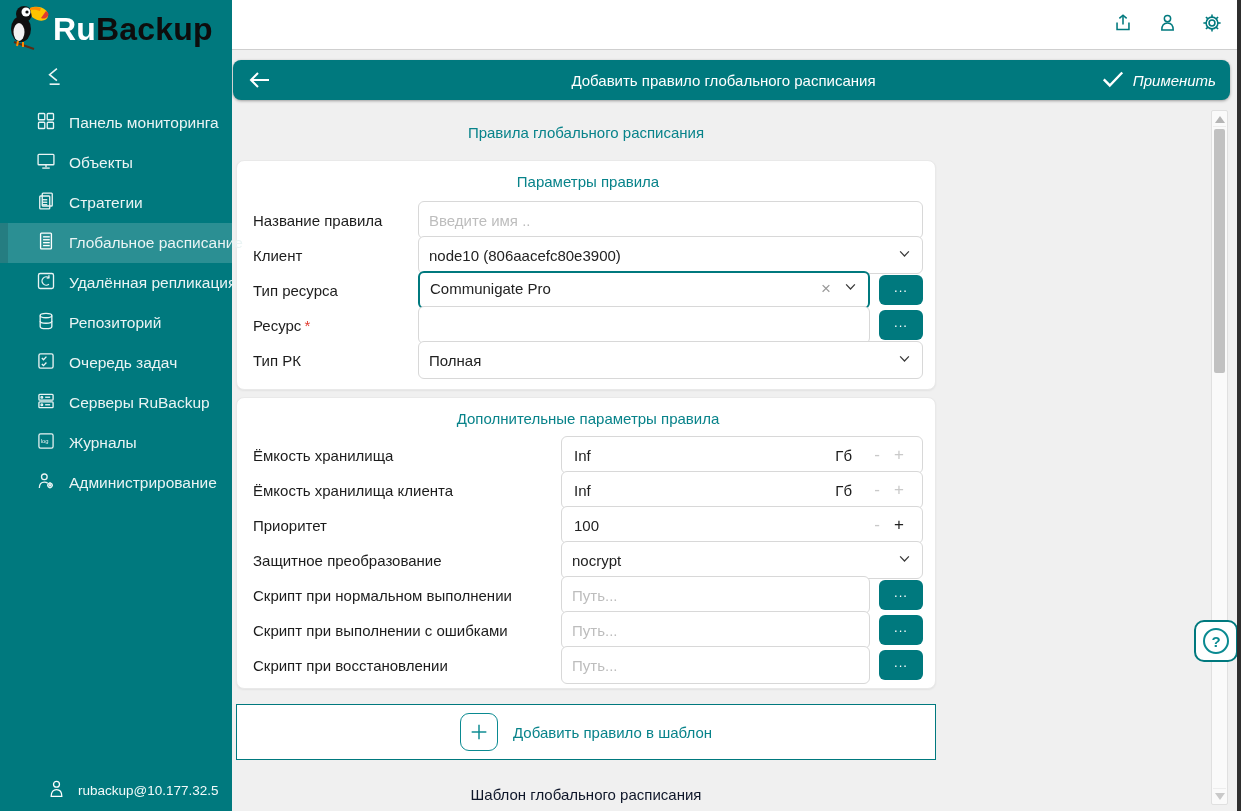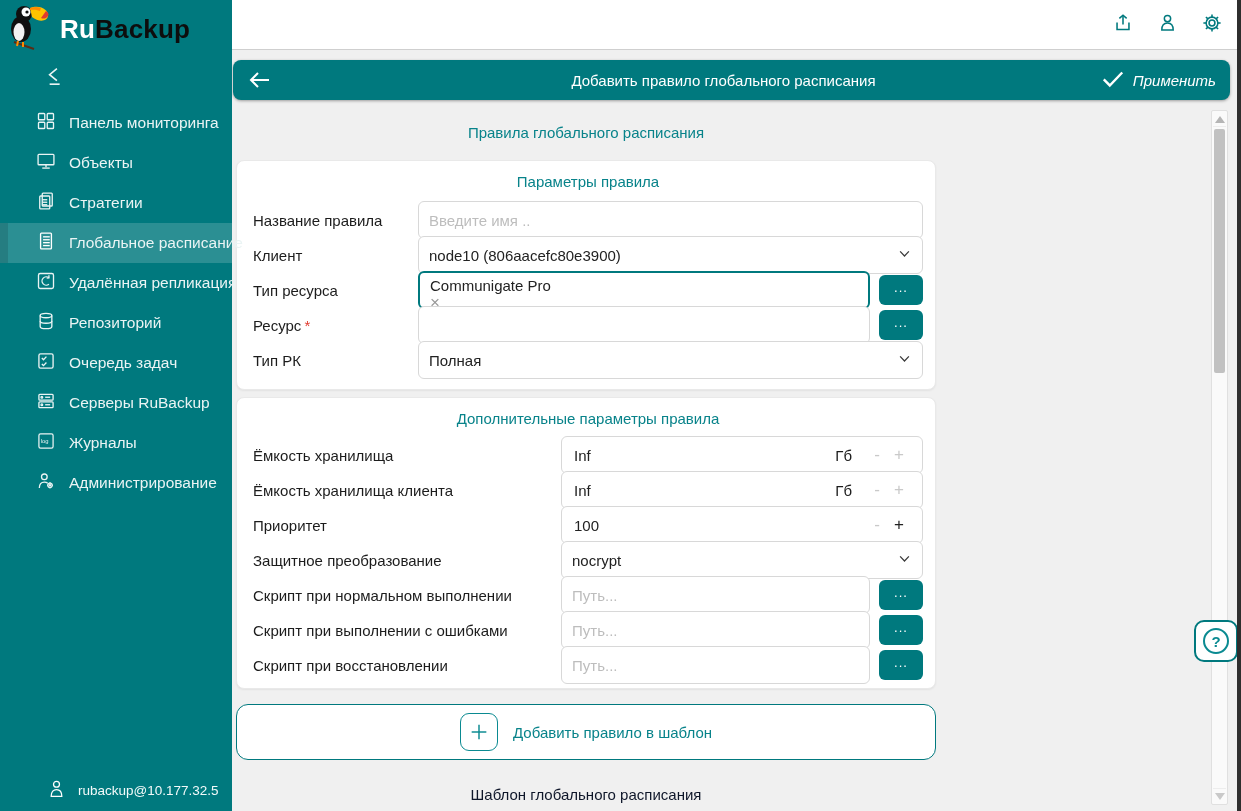--- a/index.html
+++ b/index.html
@@ -11,21 +11,21 @@
   }
   
   .window-edge { position:absolute; top:0; right:0; width:4px; height:811px; background:#2e2e2e; z-index:60; }
 
   
   .sidebar {
     width:232px; min-width:232px; height:811px; background:#00797e;
     display:flex; flex-direction:column; position:relative; z-index:5;
   }
   .logo-row { display:flex; align-items:center; height:54px; padding-left:4px; margin-top:2px; }
-  .logo-text { font-size:26px; font-weight:bold; letter-spacing:.2px; margin-left:8px; }
+  .logo-text { font-size:32px; font-weight:bold; letter-spacing:.2px; margin-left:1px; }
   .logo-text .ru { color:#ffffff; }
   .logo-text .backup { color:#0d0d0d; }
   .collapse-row { padding-left:45px; margin-top:9px; height:26px; display:flex; align-items:center; cursor:pointer; }
   .nav { margin-top:12px; }
   .nav-item {
     height:40px; display:flex; align-items:center; gap:13px;
     padding-left:36px; cursor:pointer; color:#eaf4f4; font-size:15.5px; white-space:nowrap;
   }
   .nav-item.active { background:rgba(255,255,255,.17); box-shadow:inset 8px 0 0 rgba(0,0,0,.12); }
   .nav-item svg { flex:0 0 auto; }
@@ -82,42 +82,41 @@
   input.text, .select, .stepper, .combo {
     height:38px; border:1px solid #d8d8d8; border-radius:6px; background:#fff;
     font-size:15px; color:#222; width:100%;
   }
   input.text { padding:0 10px; outline:none; font-family:"Liberation Sans",sans-serif; }
   input.text::placeholder { color:#bdbdbd; }
 
   .select { display:flex; align-items:center; padding:0 10px; cursor:pointer; }
   .select .val { flex:1; }
   .combo {
-    display:flex; align-items:flex-start; padding:4px 10px; cursor:pointer;
+    display:flex; align-items:flex-end; padding:10px 10px; cursor:pointer;
     border:2px solid #00797e;
-    flex-direction:column;
   }
   .combo .val { flex:1; }
   .clear-x { color:#9a9a9a; font-size:17px; margin-right:12px; cursor:pointer; line-height:1; }
 
   .stepper { display:flex; align-items:center; padding:0 12px; }
   .stepper .val { flex:1; }
   .stepper .unit { font-size:15px; color:#1c1c1c; margin-right:14px; }
   .stepper .minus, .stepper .plus { width:22px; text-align:center; font-size:17px; cursor:pointer; user-select:none; }
   .dim { color:#c9c9c9; }
   .dark { color:#222; }
 
   .browse-btn {
     width:44px; min-width:44px; height:30px; background:#00797e; color:#fff; border:none;
     border-radius:6px; font-size:13px; letter-spacing:1px; cursor:pointer; line-height:1;
     display:flex; align-items:center; justify-content:center; padding-bottom:6px;
   }
 
   .add-template {
-    margin-top:15px; height:56px; background:#fff; border:1px solid #00797e; border-radius:12px;
+    margin-top:15px; height:56px; background:#fff; border:1px solid #00797e; border-radius:0;
     display:flex; align-items:center; justify-content:center; gap:15px; cursor:pointer;
   }
   .plus-box {
     width:38px; height:38px; border:1.6px solid #0a8a91; border-radius:9px;
     display:flex; align-items:center; justify-content:center;
   }
   .add-template .atx { color:#08838a; font-size:15px; }
   .template-title { margin-top:26px; text-align:center; color:#0f172a; font-size:15px; }
 
   

